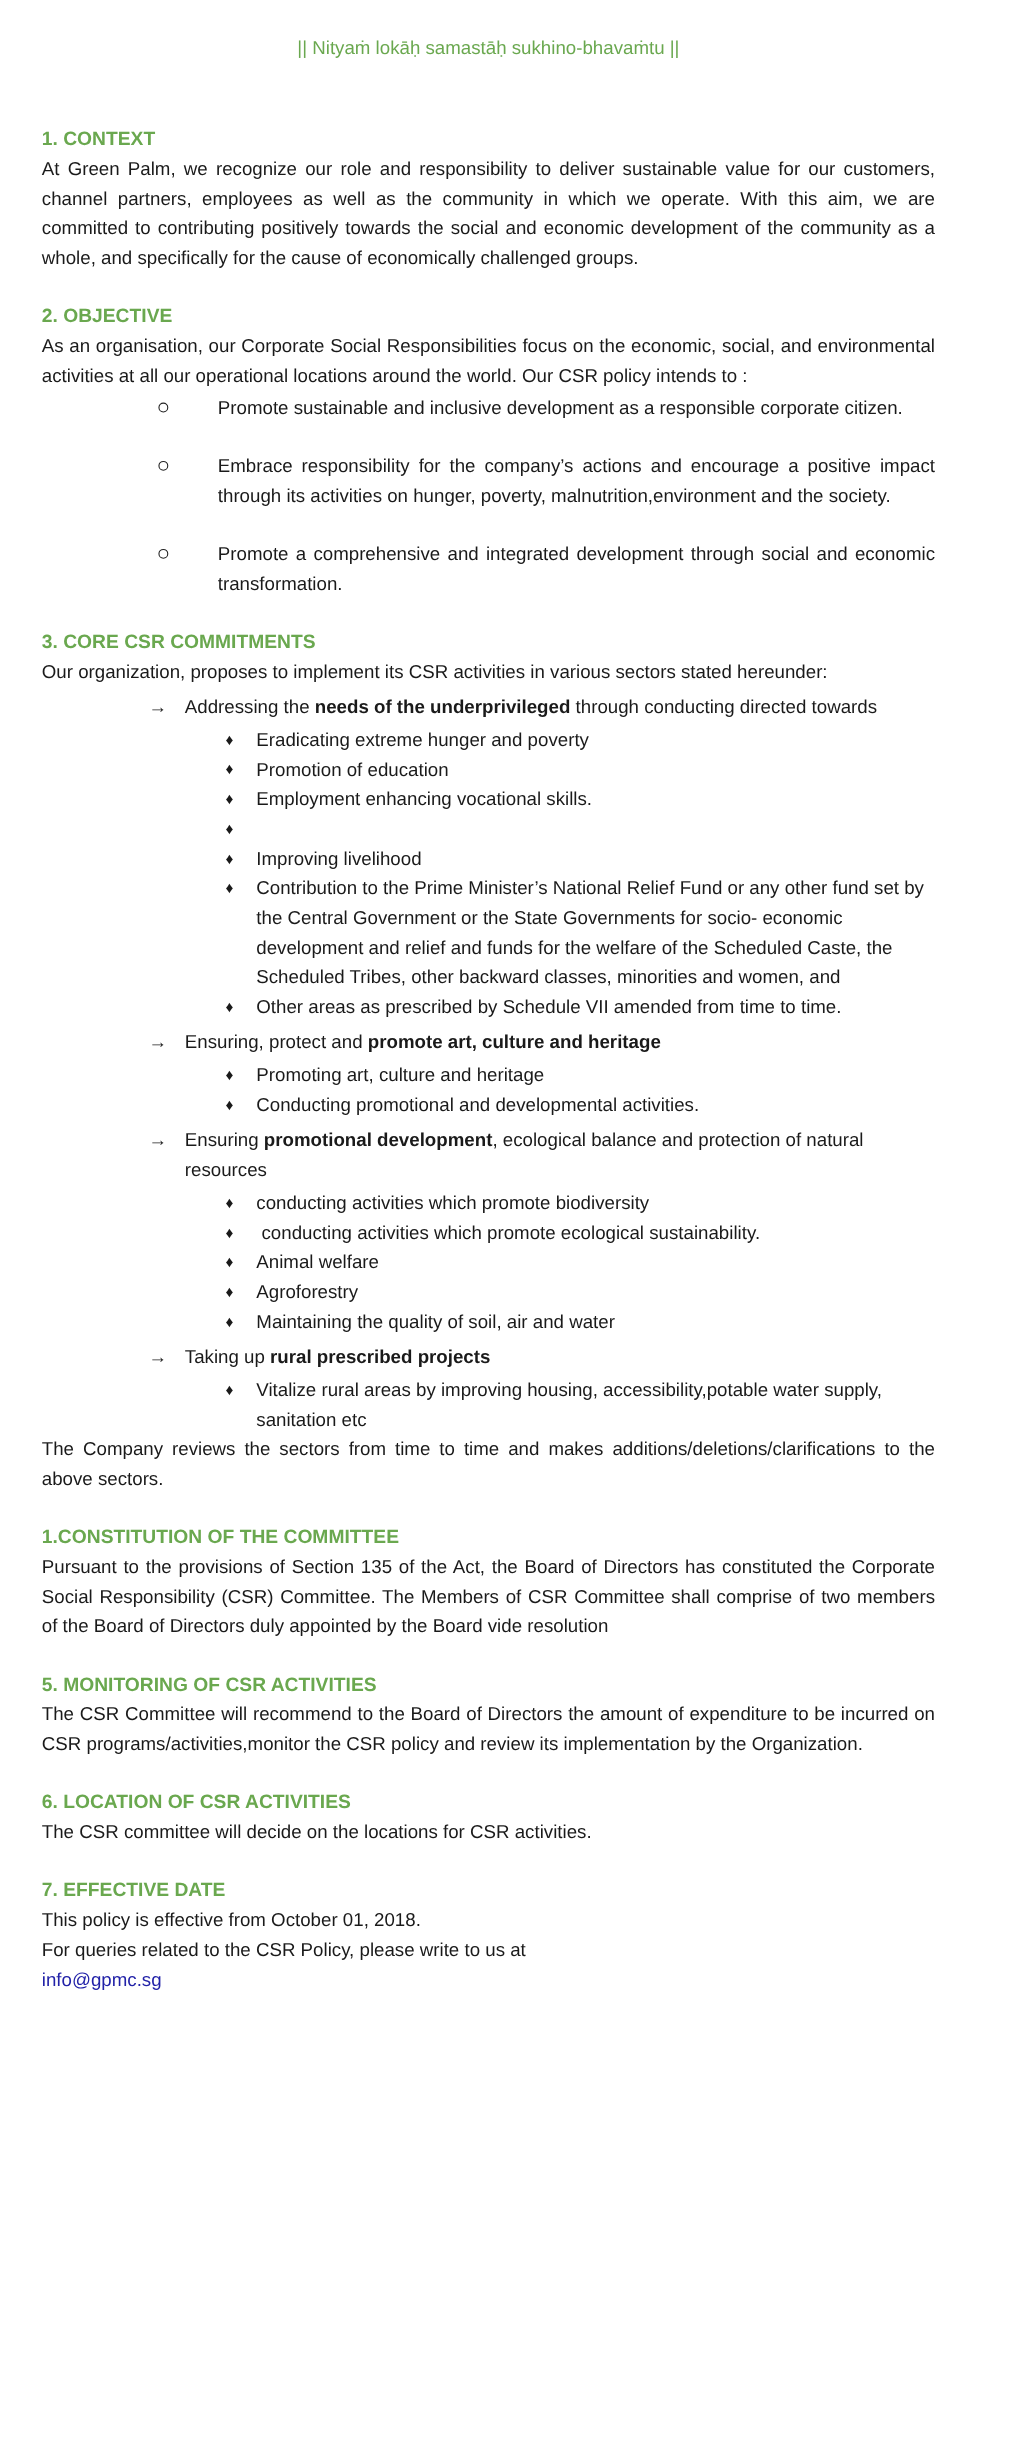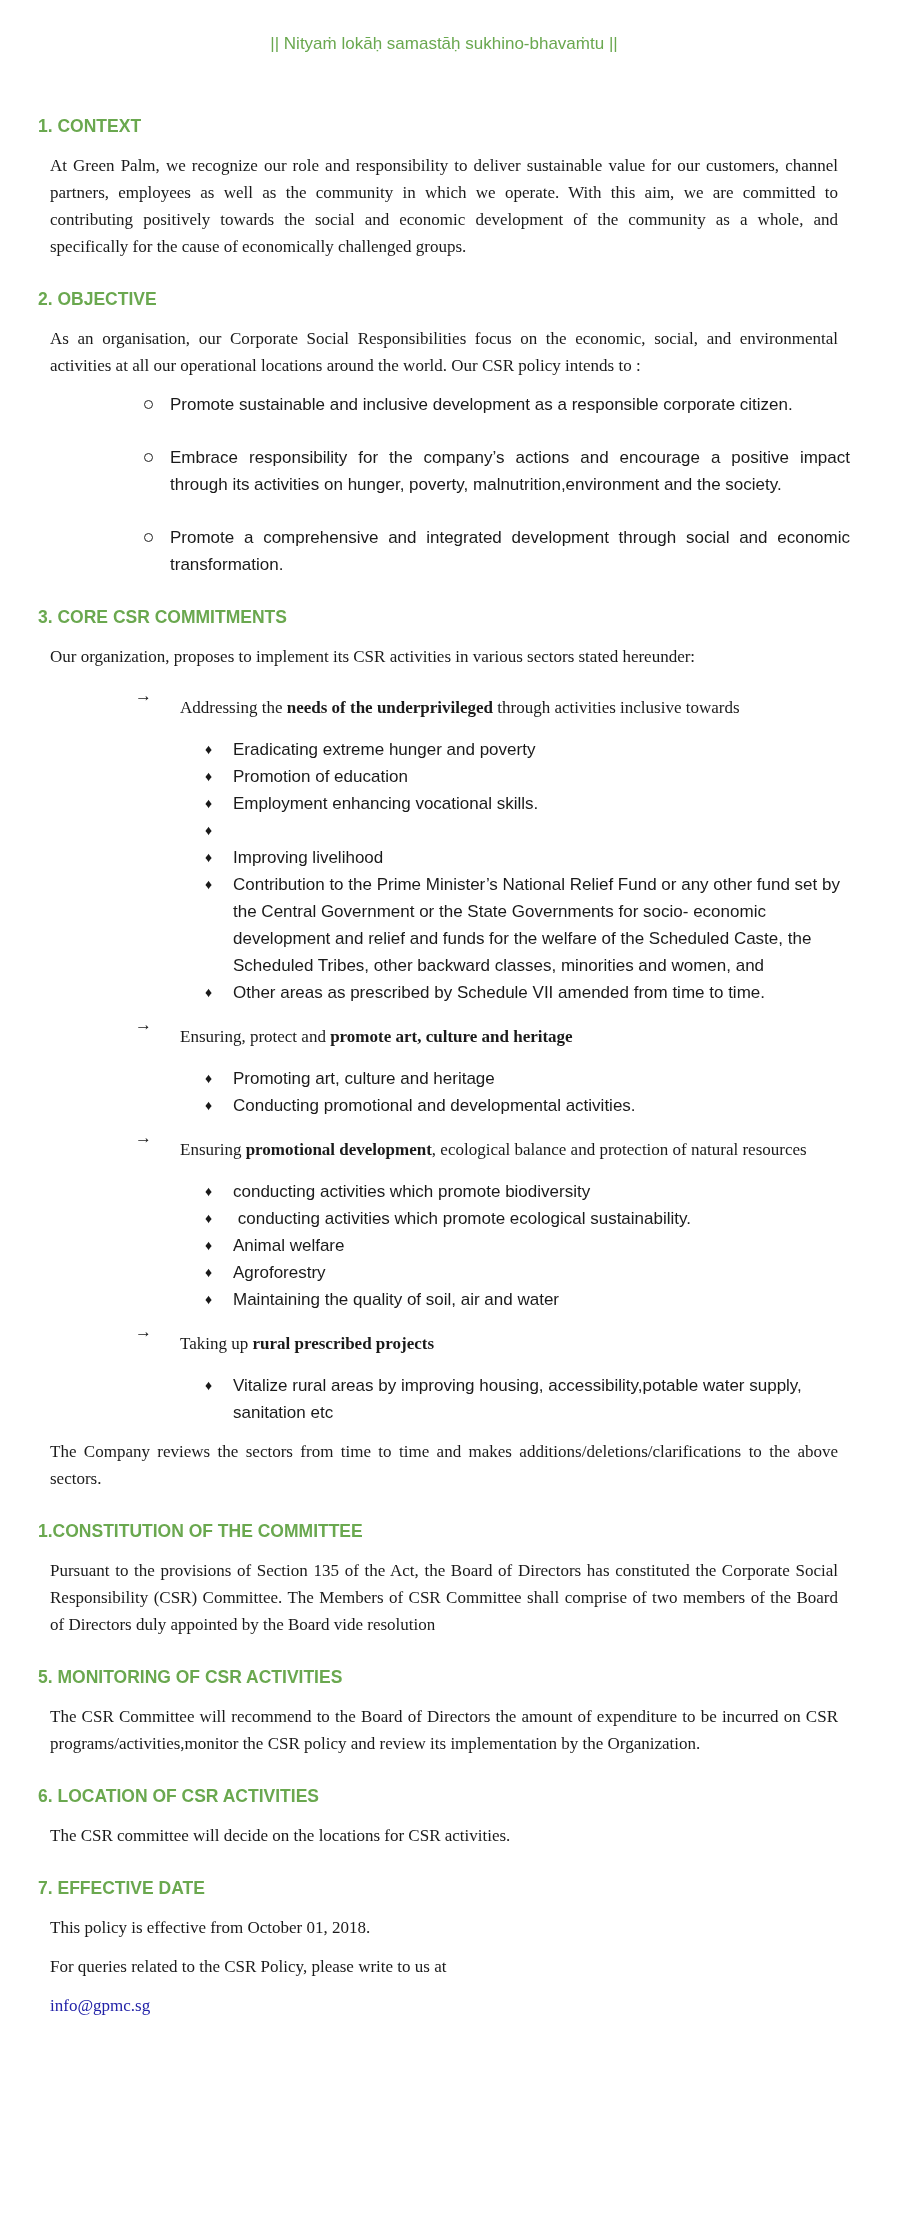--- a/index.html
+++ b/index.html
@@ -15,26 +15,26 @@
     font-family:"Liberation Sans","DejaVu Sans",sans-serif;
     font-size:17px;line-height:27px;color:var(--body);
     background:var(--bg);
   }
   .mantra{text-align:center;color:var(--green);margin-bottom:56px;}
   h2{
     font-size:17.5px;line-height:27px;font-weight:700;
     color:var(--green);margin:26px 0 0 0;
   }
   .sec-context h2{margin-top:0;}
-  p{margin:12px;font-family:Liberation Serif, serif;}
+  p{margin:0;}
   .just{text-align:justify;}
   .intro-narrow{max-width:745px;}
   
   .olist{list-style:none;margin:2px 0 0 0;padding:0;}
-  .oli{display:flex;margin-bottom:26px;}
+  .oli{display:flex;margin-bottom:26px;gap:28px;}
   .oli:last-child{margin-bottom:0;}
   .omk{flex:none;width:28px;margin-left:104px;position:relative;}
   .omk::before{
     content:"";position:absolute;top:9px;left:2px;
     width:7px;height:7px;border:1.5px solid #222;border-radius:50%;
   }
   .otx{flex:1;text-align:justify;}
   
   .agroup{margin-top:5px;}
   .ahead{display:flex;}
@@ -79,21 +79,21 @@
     </ul>
   </section>
 
   <section>
     <h2>3. CORE CSR COMMITMENTS</h2>
     <p class="intro-narrow">Our organization, proposes to implement its CSR activities in various sectors stated hereunder:</p>
 
     <div class="agroup">
       <div class="ahead">
         <span class="amk">→</span>
-        <p class="atx"><span>Addressing the </span><b>needs of the underprivileged</b><span> through activities inclusive towards</span></p>
+        <p class="atx"><span>Addressing the </span><b>needs of the underprivileged</b><span> through conducting directed towards</span></p>
       </div>
       <ul class="dlist">
         <li class="dli">
             <span class="dmk">♦</span>
             <span class="dtx">Eradicating extreme hunger and poverty</span>
           </li>
         <li class="dli">
             <span class="dmk">♦</span>
             <span class="dtx">Promotion of education</span>
           </li>

